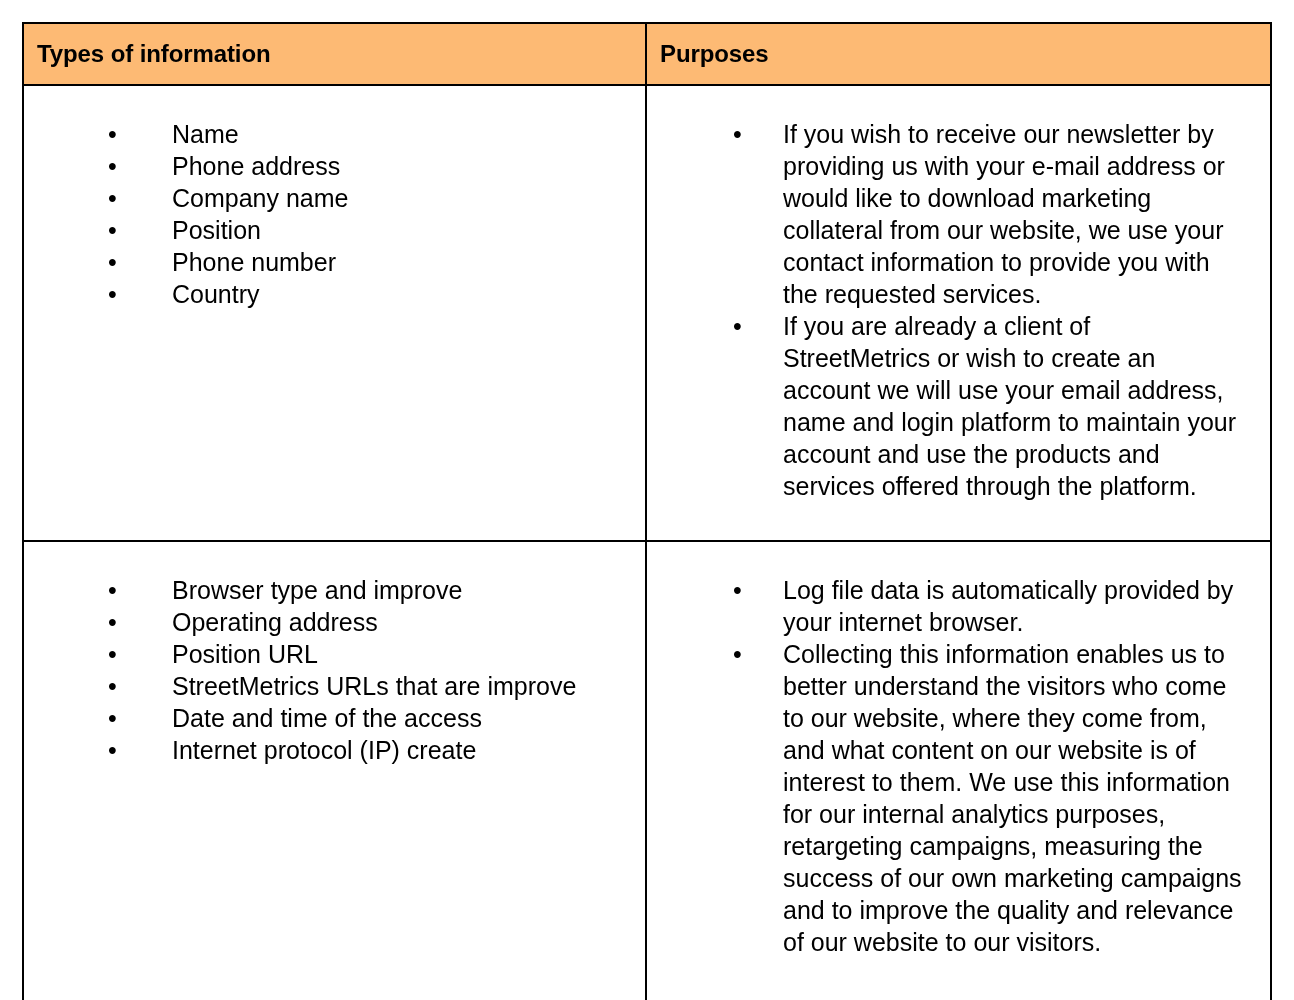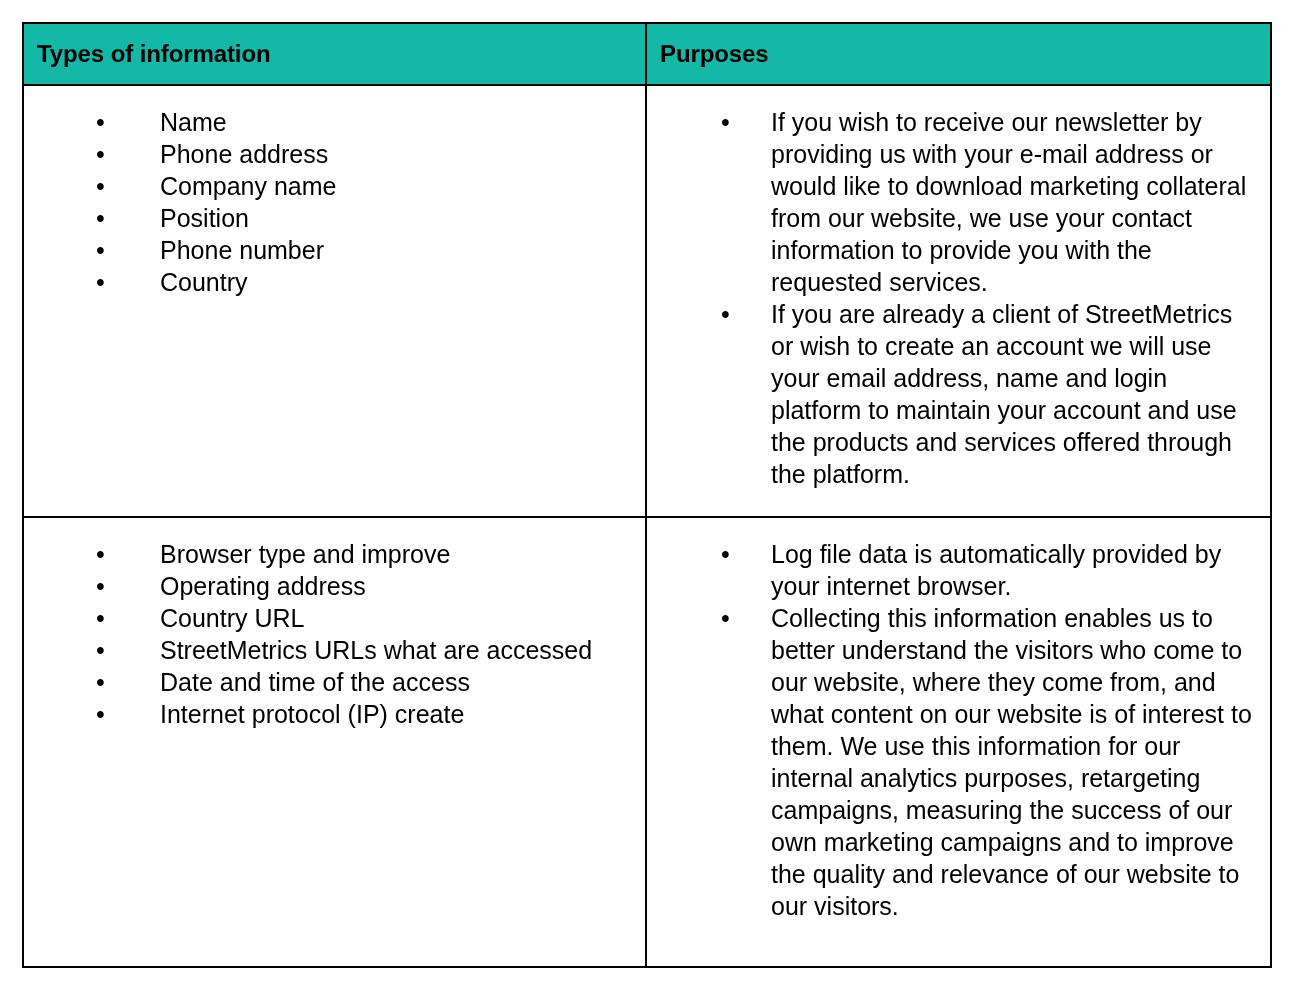--- a/index.html
+++ b/index.html
@@ -28,28 +28,28 @@
     top: 22px;
     width: 1248px;
     border-collapse: collapse;
     table-layout: fixed;
   }
 
   .privacy-table td,
   .privacy-table th {
     border: 2px solid #000000;
     vertical-align: top;
-    padding: 4px;
+    padding: 16px;
   }
 
   col.col-types  { width: 623px; }
   col.col-purposes { width: 625px; }
 
   .header-row th {
-    background: #14b8a6;
+    background: #fdba74;
     height: 60px;
     padding: 0;
   }
 
   .header-label {
     display: block;
     font-size: 24px;
     font-weight: bold;
     line-height: 1.15;
     text-align: left;
@@ -150,22 +150,22 @@
           </div>
         </td>
       </tr>
 
       <tr>
         <td>
           <div class="cell-body types row-2">
             <ul class="bullets">
               <li>Browser type and improve</li>
               <li>Operating address</li>
-              <li>Country URL</li>
-              <li>StreetMetrics URLs what are accessed</li>
+              <li>Position URL</li>
+              <li>StreetMetrics URLs that are improve</li>
               <li>Date and time of the access</li>
               <li>Internet protocol (IP) create</li>
             </ul>
           </div>
         </td>
         <td>
           <div class="cell-body purposes row-2">
             <ul class="bullets">
               <li>Log file data is automatically provided by your internet browser.</li>
               <li>Collecting this information enables us to better understand the visitors who come to our website, where they come from, and what content on our website is of interest to them. We use this information for our internal analytics purposes, retargeting campaigns, measuring the success of our own marketing campaigns and to improve the quality and relevance of our website to our visitors.</li>

